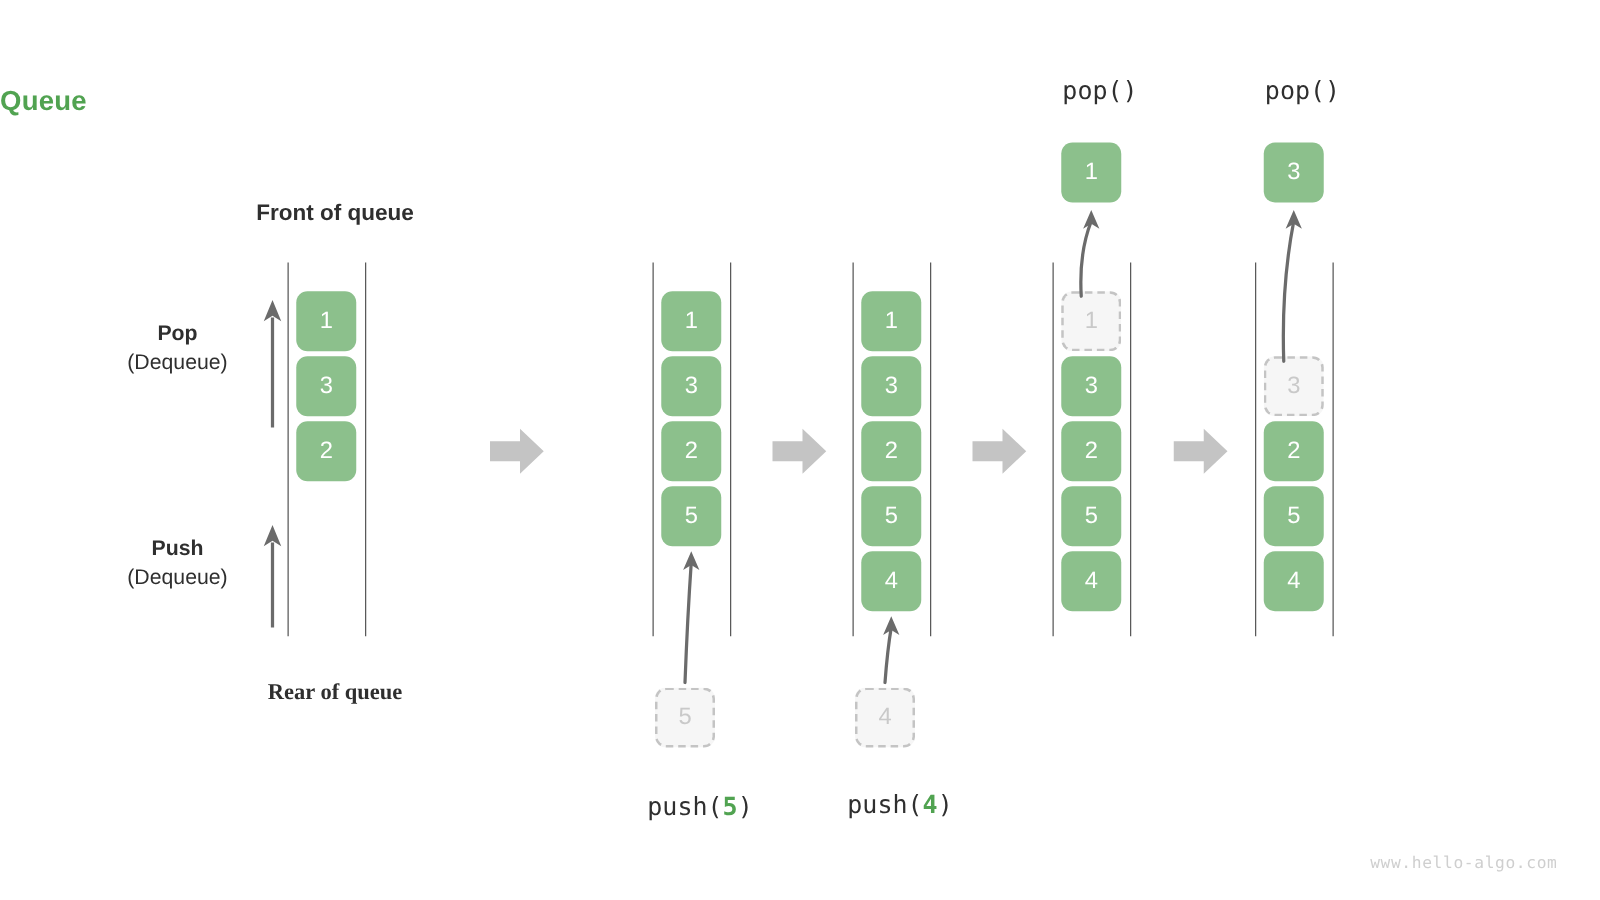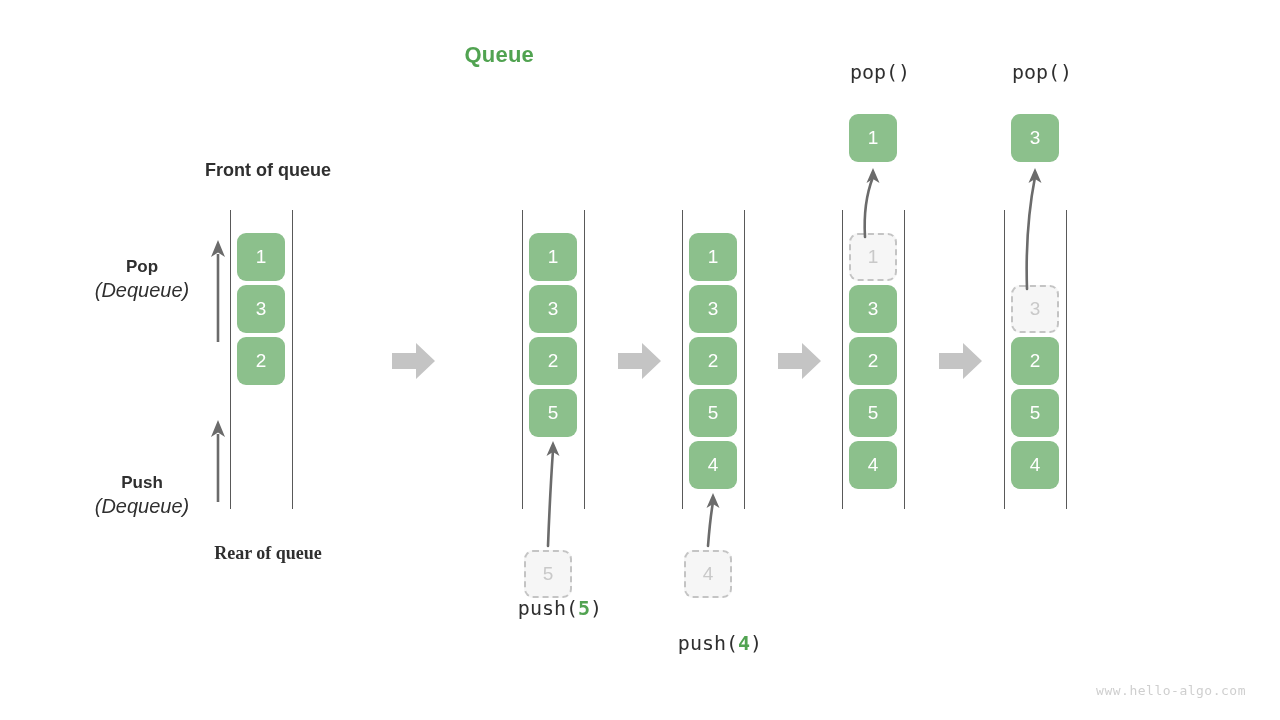--- a/index.html
+++ b/index.html
@@ -12,41 +12,41 @@
     width: 1280px;
     height: 720px;
     background: #ffffff;
     overflow: hidden;
     font-family: "Liberation Sans", sans-serif;
   }
   .abs { position: absolute; }
 
   
   .title-queue {
-    left: 0; top: 42px; width: 534px;
-    text-align: right;
+    left: 0; top: 68px; width: 534px;
+    text-align: left;
     font-size: 22px;
     font-weight: bold;
     color: #51a351;
     letter-spacing: 0.2px;
   }
   .label-bold {
     font-size: 18px;
     font-weight: bold;
     color: #2f2f2f;
     text-align: center;
   }
   .front-label { left: 108px; top: 160px; width: 320px; }
   .rear-label  { left: 108px; top: 543px; width: 320px; font-family: Liberation Serif, serif; }
 
   .side-group { width: 160px; text-align: center; }
   .side-group .l1 { font-size: 17px; font-weight: bold; color: #2f2f2f; line-height: 22px; }
-  .side-group .l2 { font-size: 20px; font-weight: normal; color: #2f2f2f; line-height: 24px; font-style: italic; }
+  .side-group .l2 { font-size: 17px; font-weight: normal; color: #2f2f2f; line-height: 24px; }
   .pop-group  { left: 62px; top: 256px; }
-  .push-group { left: 62px; top: 428px; margin-top: 44px; }
+  .push-group { left: 62px; top: 428px; }
 
   
   .column { width: 120px; }
   .rail {
     top: 0;
     width: 1px;
     background: #595959;
   }
   .rail-l { left: 22px; }
   .rail-r { left: 84px; }
@@ -171,21 +171,21 @@
       <div class="abs cell filled" style="left: 529px; top: 285px; background: rgb(140, 192, 140);">3</div>
       <div class="abs cell filled" style="left: 529px; top: 337px; background: rgb(140, 192, 140);">2</div>
       <div class="abs cell filled" style="left: 529px; top: 389px; background: rgb(140, 192, 140);">5</div>
       <div class="abs ghost-float" style="left: 524px; top: 550px;">5</div>
       <div class="abs" style="left: 0px; top: 0px; width: 1280px; height: 720px; pointer-events: none;">
         <svg width="1280" height="720" viewBox="0 0 1280 720">
           <path d="M548 546 Q550 493.5 553 450" stroke="#6b6b6b" stroke-width="2.6" fill="none" stroke-linecap="round"></path>
           <path d="M553 441 L559.5 456 L553 452 L546.5 456 Z" fill="#6b6b6b"></path>
         </svg>
       </div>
-      <div class="abs op-caption" style="left: 480px; top: 596px;"><span>push(</span><span class="arg" style="color: rgb(81, 163, 81);">5</span><span>)</span></div>
+      <div class="abs op-caption" style="left: 480px; top: 633px;"><span>push(</span><span class="arg" style="color: rgb(81, 163, 81);">5</span><span>)</span></div>
       <div class="abs column" style="left: 660px; top: 210px; height: 299px;">
         <div class="abs rail rail-l" style="height: 299px; background: rgb(89, 89, 89);"></div>
         <div class="abs rail rail-r" style="height: 299px; background: rgb(89, 89, 89);"></div>
       </div>
       <div class="abs cell filled" style="left: 689px; top: 233px; background: rgb(140, 192, 140);">1</div>
       <div class="abs cell filled" style="left: 689px; top: 285px; background: rgb(140, 192, 140);">3</div>
       <div class="abs cell filled" style="left: 689px; top: 337px; background: rgb(140, 192, 140);">2</div>
       <div class="abs cell filled" style="left: 689px; top: 389px; background: rgb(140, 192, 140);">5</div>
       <div class="abs cell filled" style="left: 689px; top: 441px; background: rgb(140, 192, 140);">4</div>
       <div class="abs ghost-float" style="left: 684px; top: 550px;">4</div>

